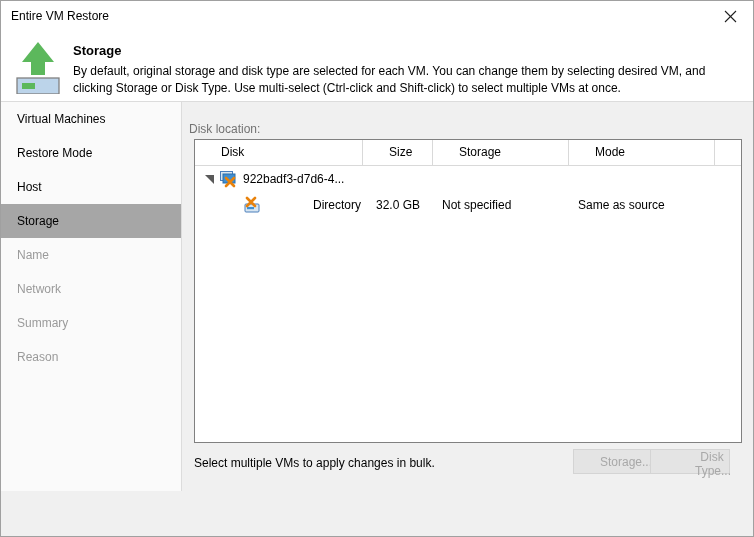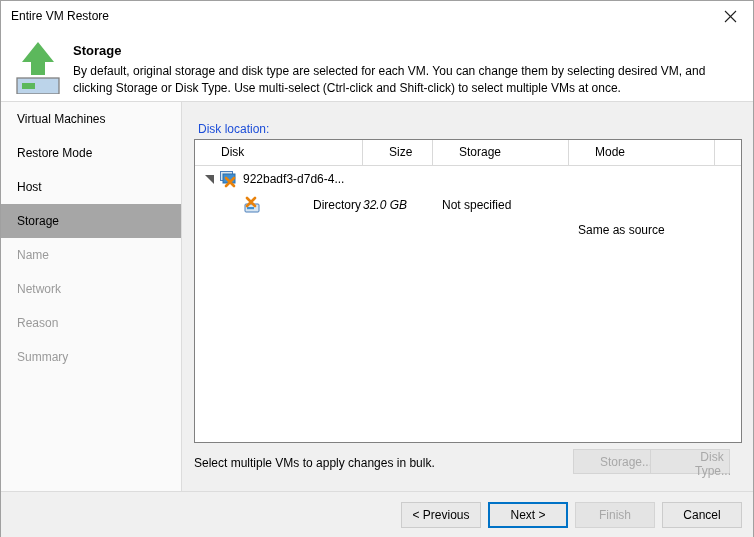--- a/index.html
+++ b/index.html
@@ -121,24 +121,24 @@
   #main {
     position: absolute;
     left: 182px;
     top: 101px;
     width: 570px;
     height: 389px;
     background: #f0f0f0;
   }
   #disk-location-label {
     position: absolute;
-    left: 15px;
+    left: 6px;
     top: 20px;
     font-size: 12px;
-    color: #1d4ed8;
+    color: #737373;
   }
 
   
   #disk-table {
     position: absolute;
     left: 11px;
     top: 37px;
     width: 548px;
     height: 304px;
     background: #ffffff;
@@ -300,24 +300,24 @@
     <div class="nav-item selected">
       <span>Storage</span>
     </div>
     <div class="nav-item disabled">
       <span>Name</span>
     </div>
     <div class="nav-item disabled">
       <span>Network</span>
     </div>
     <div class="nav-item disabled">
+      <span>Summary</span>
+    </div>
+    <div class="nav-item disabled">
       <span>Reason</span>
-    </div>
-    <div class="nav-item disabled">
-      <span>Summary</span>
     </div>
   </div>
 
   <div id="main">
 
     <div id="disk-location-label">Disk location:</div>
 
     <div id="disk-table">
 
       <div id="table-header">
@@ -343,33 +343,27 @@
         <div class="cell" style="left:383px; width:140px;"></div>
       </div>
 
       <div class="tree-row">
         <svg class="row-icon" style="left:48px;" viewBox="0 0 18 18">
           <rect x="2" y="8" width="14" height="8" rx="1" fill="#d8e6f2" stroke="#4a7ebb" stroke-width="1"></rect>
           <rect x="4" y="11" width="7" height="2.2" fill="#3f8fd2"></rect>
           <path d="M4 2 L12 10 M12 2 L4 10" stroke="#e8820c" stroke-width="2.6" stroke-linecap="round"></path>
         </svg>
         <div class="cell" style="left:70px; width:96px;text-align:right;">Directory</div>
-        <div class="cell" style="left:168px; width:70px; text-align:left; padding-right:12px;font-style:italic;">32.0 GB</div>
+        <div class="cell" style="left:168px; width:70px; text-align:center; padding-right:12px;">32.0 GB</div>
         <div class="cell" style="left:247px; width:130px;">Not specified</div>
-        <div class="cell" style="left:383px; width:140px;margin-top:25px;">Same as source</div>
+        <div class="cell" style="left:383px; width:140px;">Same as source</div>
       </div>
 
     </div>
 
     <div id="bulk-note">Select multiple VMs to apply changes in bulk.</div>
     <button id="storage-button" class="small-btn">Storage...</button>
     <button id="disktype-button" class="small-btn">Disk Type...</button>
 
   </div>
 
-  <div id="footer">
-    <button id="previous-button" class="nav-btn">&lt; Previous</button>
-    <button id="next-button" class="nav-btn">Next &gt;</button>
-    <button id="finish-button" class="nav-btn">Finish</button>
-    <button id="cancel-button" class="nav-btn">Cancel</button>
-  </div>
 
 </div>
 
 </body></html>

